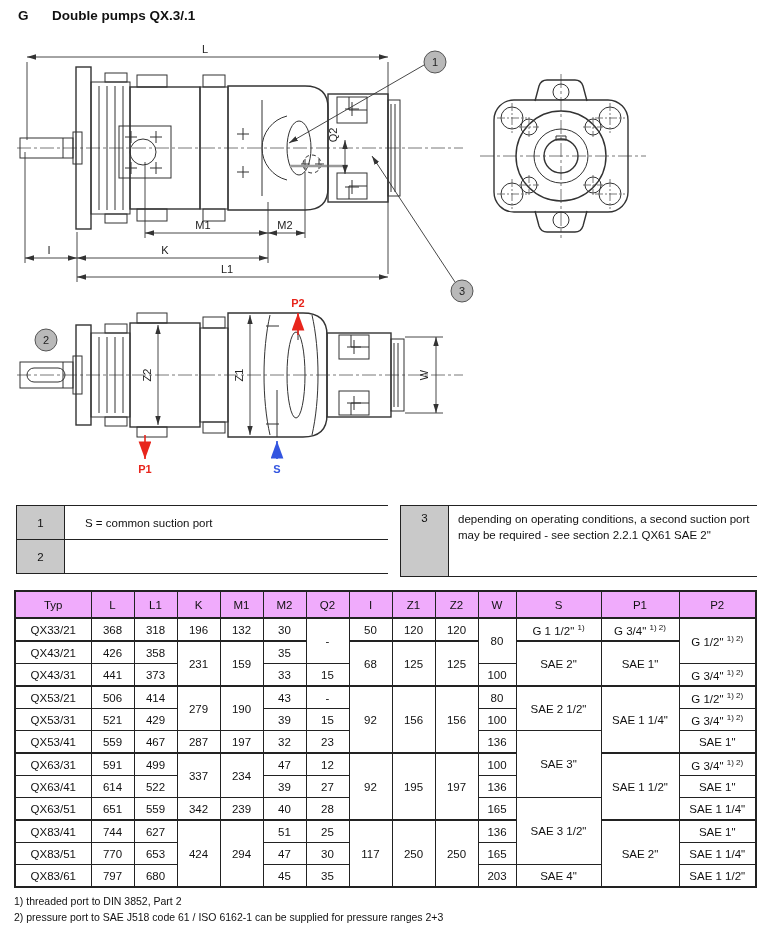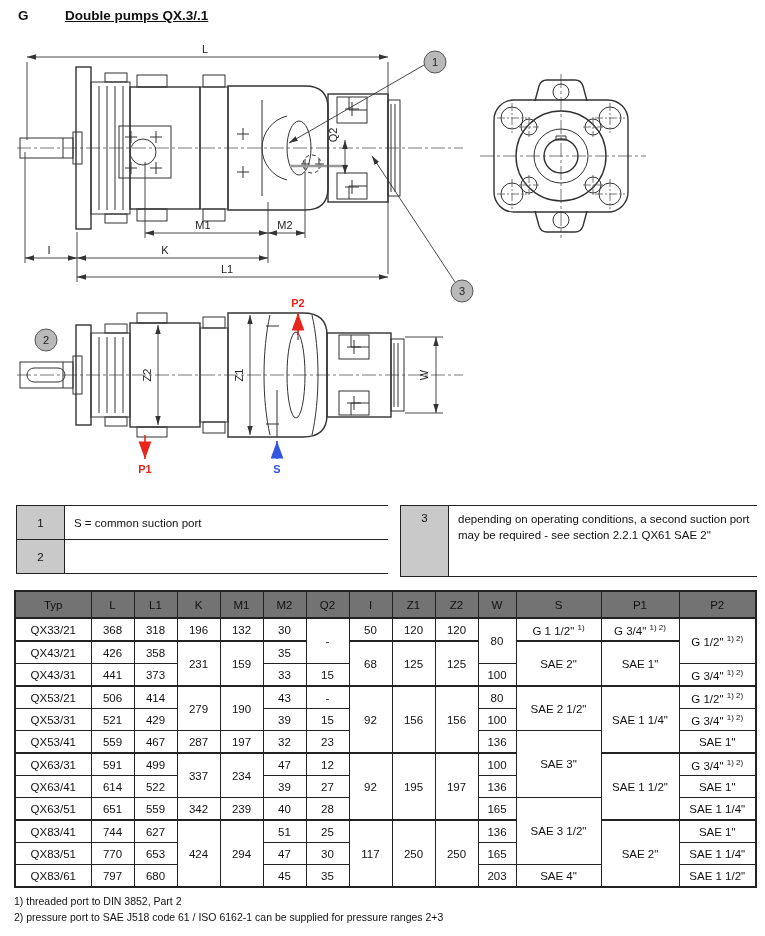--- a/index.html
+++ b/index.html
@@ -1,20 +1,20 @@
 <!DOCTYPE html>
 <html><head>
 <meta charset="utf-8">
 <style>
   html,body{margin:0;padding:0;background:#fff;}
   .page{position:relative;width:765px;height:936px;background:#fff;font-family:"Liberation Sans",sans-serif;color:#111;overflow:hidden;}
 
   .title-row{position:absolute;top:8px;left:0;width:100%;font-size:13.5px;font-weight:bold;}
   .title-letter{position:absolute;left:18px;}
-  .title-text{position:absolute;left:65px;text-decoration:underline;}
+  .title-text{position:absolute;left:52px;}
 
   svg{position:absolute;overflow:visible;}
   .ln{stroke:#333;stroke-width:1;fill:none;}
   .ln2{stroke:#333;stroke-width:1.4;fill:none;}
   .cl{stroke:#555;stroke-width:0.8;fill:none;stroke-dasharray:14 3 3 3;}
   .cls{stroke:#555;stroke-width:0.8;fill:none;stroke-dasharray:8 2 2 2;}
   .dim{stroke:#333;stroke-width:0.9;fill:none;}
   .dimtxt{font-size:11px;fill:#222;}
   .porttxt{font-size:11px;font-weight:bold;}
   .callout{fill:#b9b9b9;stroke:#555;stroke-width:1;}
@@ -22,27 +22,27 @@
   .grayref{stroke:#999;stroke-width:2.5;fill:none;}
   .dash{stroke:#333;stroke-width:1;fill:none;stroke-dasharray:4 3;}
 
   .notes-left{position:absolute;left:16px;top:505px;width:372px;font-size:11.5px;}
   .notes-right{position:absolute;left:400px;top:505px;width:357px;font-size:11.5px;}
   .note-row{display:flex;border-top:1.5px solid #222;}
   .note-row:last-child{border-bottom:1.5px solid #222;}
   .notes-right .note-row{border-bottom:1.5px solid #222;}
   .note-num{width:47px;min-width:47px;background:#c9c9c9;border-left:1.5px solid #222;border-right:1.5px solid #222;display:flex;align-items:center;justify-content:center;}
   .notes-left .note-num{height:33px;}
-  .notes-left .note-text{display:flex;align-items:center;padding-left:9px;}
+  .notes-left .note-text{display:flex;align-items:center;padding-left:20px;}
   .notes-right .note-num{min-height:64px;align-items:flex-start;padding-top:6px;}
   .notes-right .note-text{padding:5px 4px 5px 9px;line-height:1.4;}
 
   table.spec-table{position:absolute;left:14px;top:590px;width:741px;border-collapse:collapse;table-layout:fixed;font-size:11.5px;border:2px solid #222;}
   .spec-table th,.spec-table td{border:1px solid #222;text-align:center;vertical-align:middle;padding:0 2px;overflow:hidden;}
-  .spec-table th{background:#737373;font-weight:normal;height:25px;}
+  .spec-table th{background:#f0abfc;font-weight:normal;height:25px;}
   .spec-table td{height:21px;}
   .spec-table tr.group-start td{border-top-width:2px;margin-top:22px;}
   .spec-table thead th{border-bottom-width:2px;}
   .spec-table sup{font-size:8px;}
 
   .footnotes{position:absolute;left:14px;top:893px;font-size:10.5px;line-height:1.55;}
 </style>
 </head>
 <body>
 

